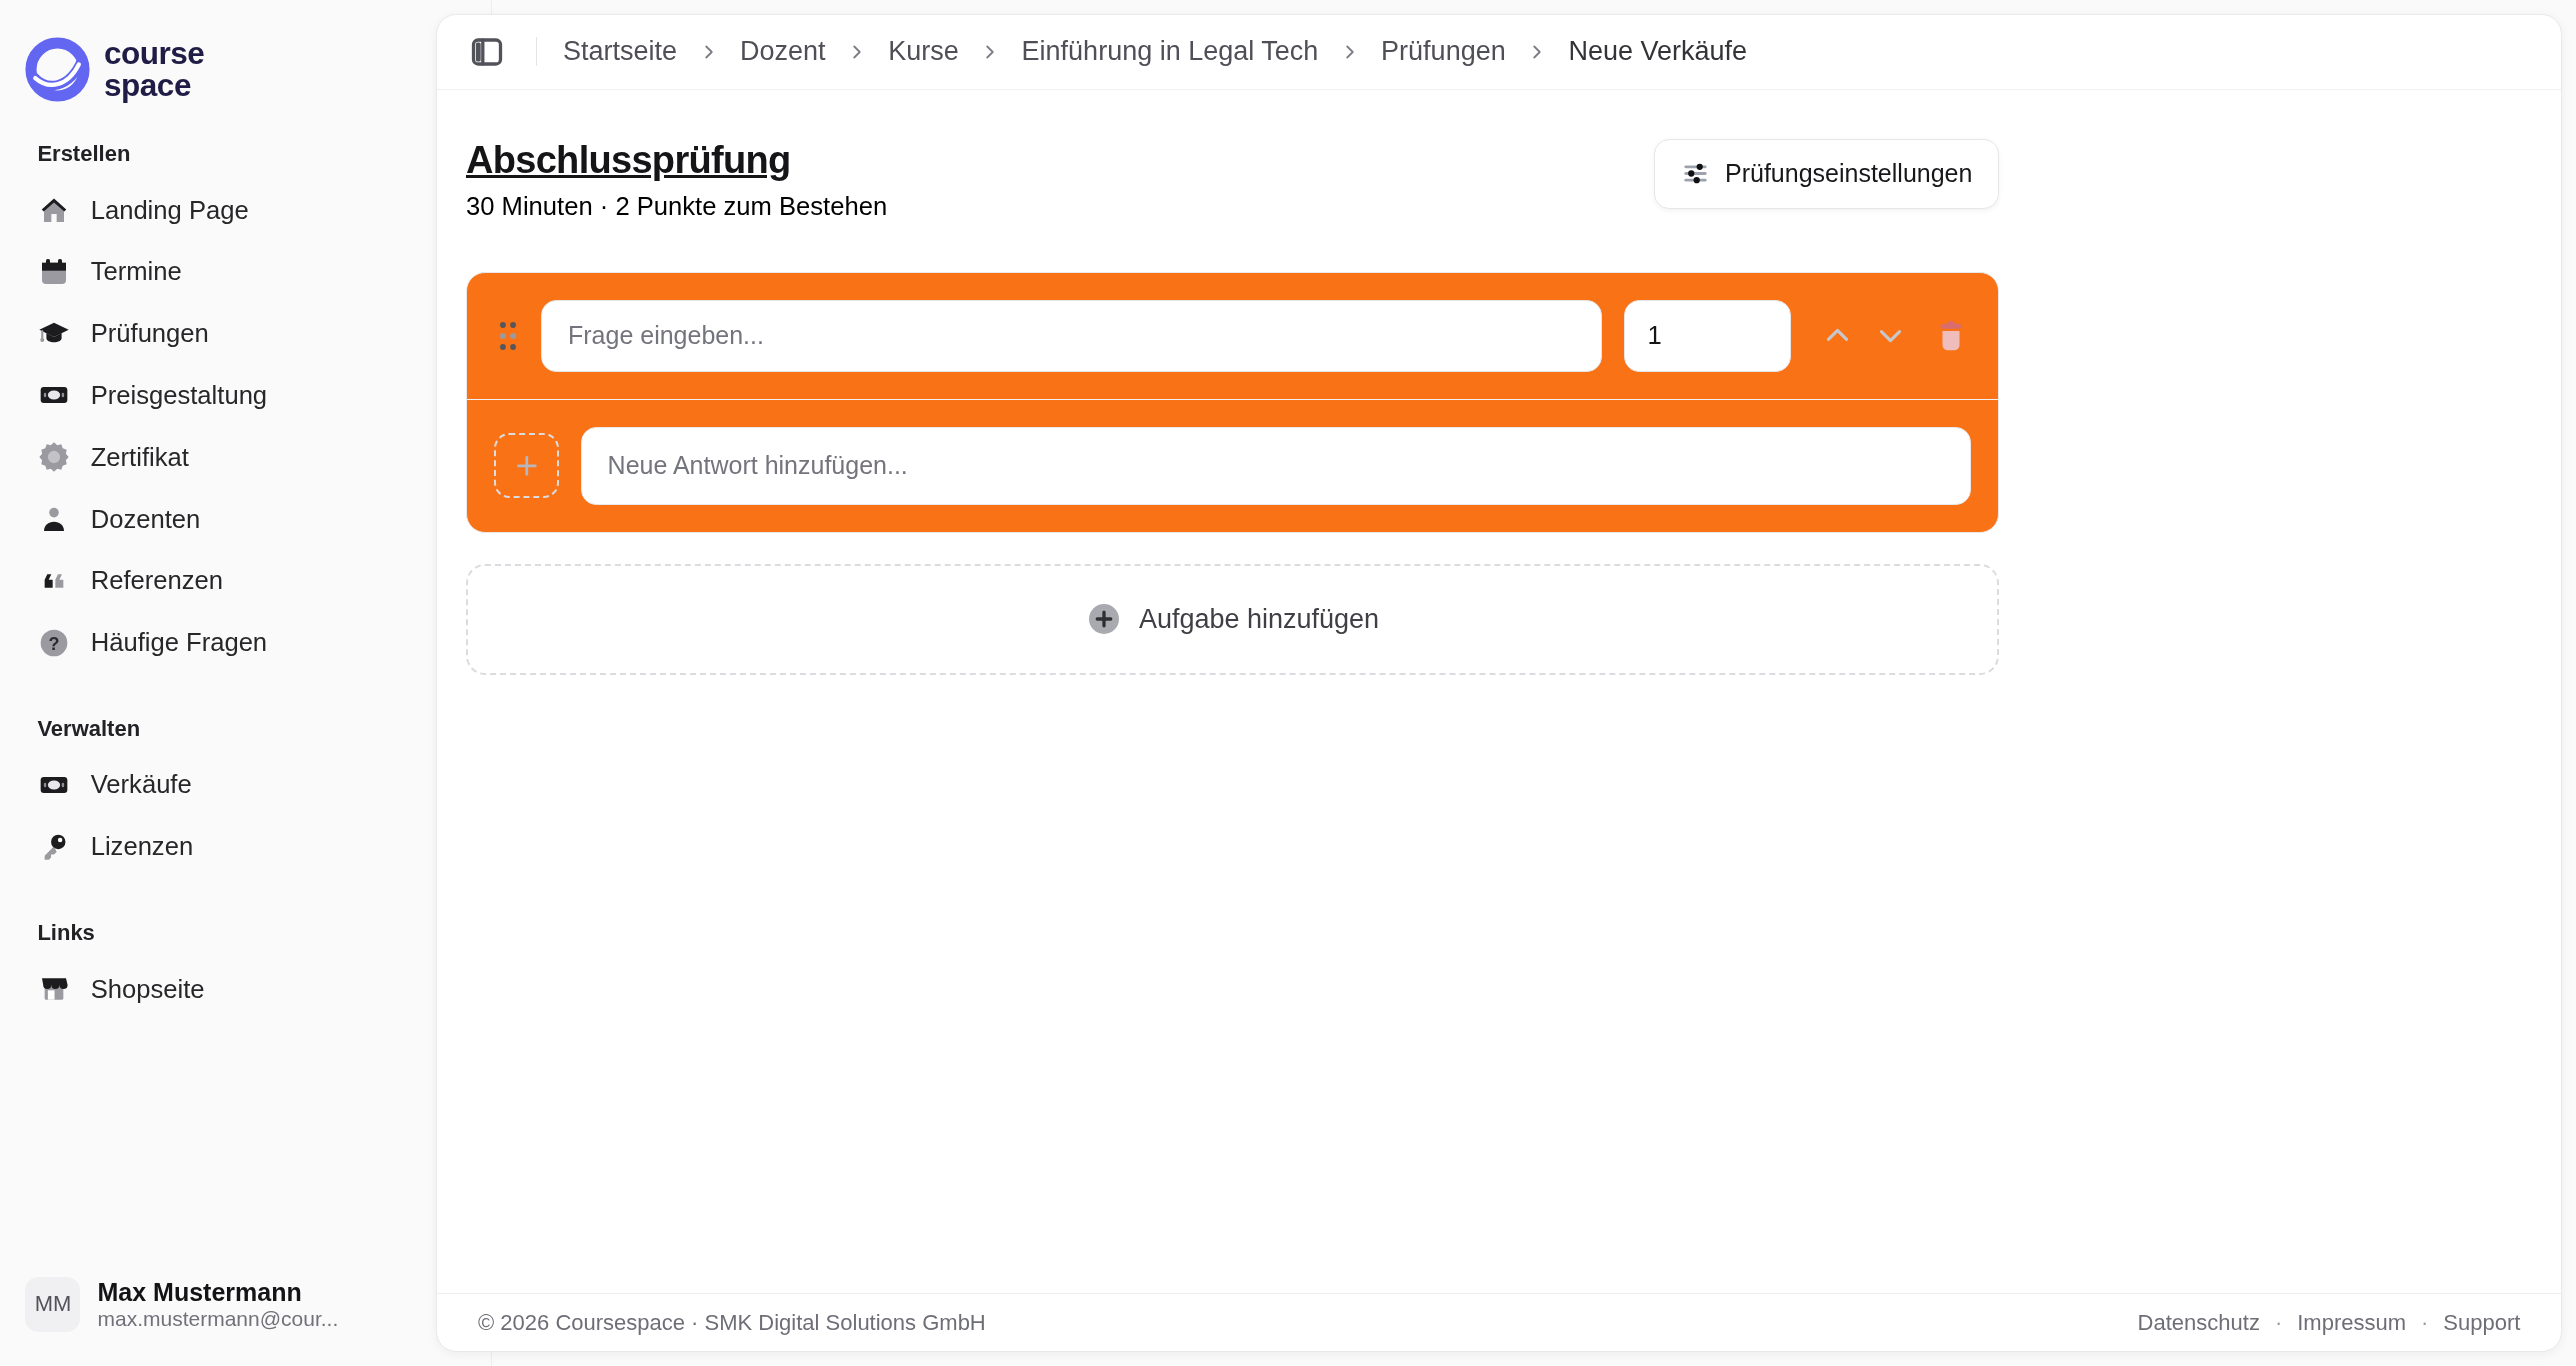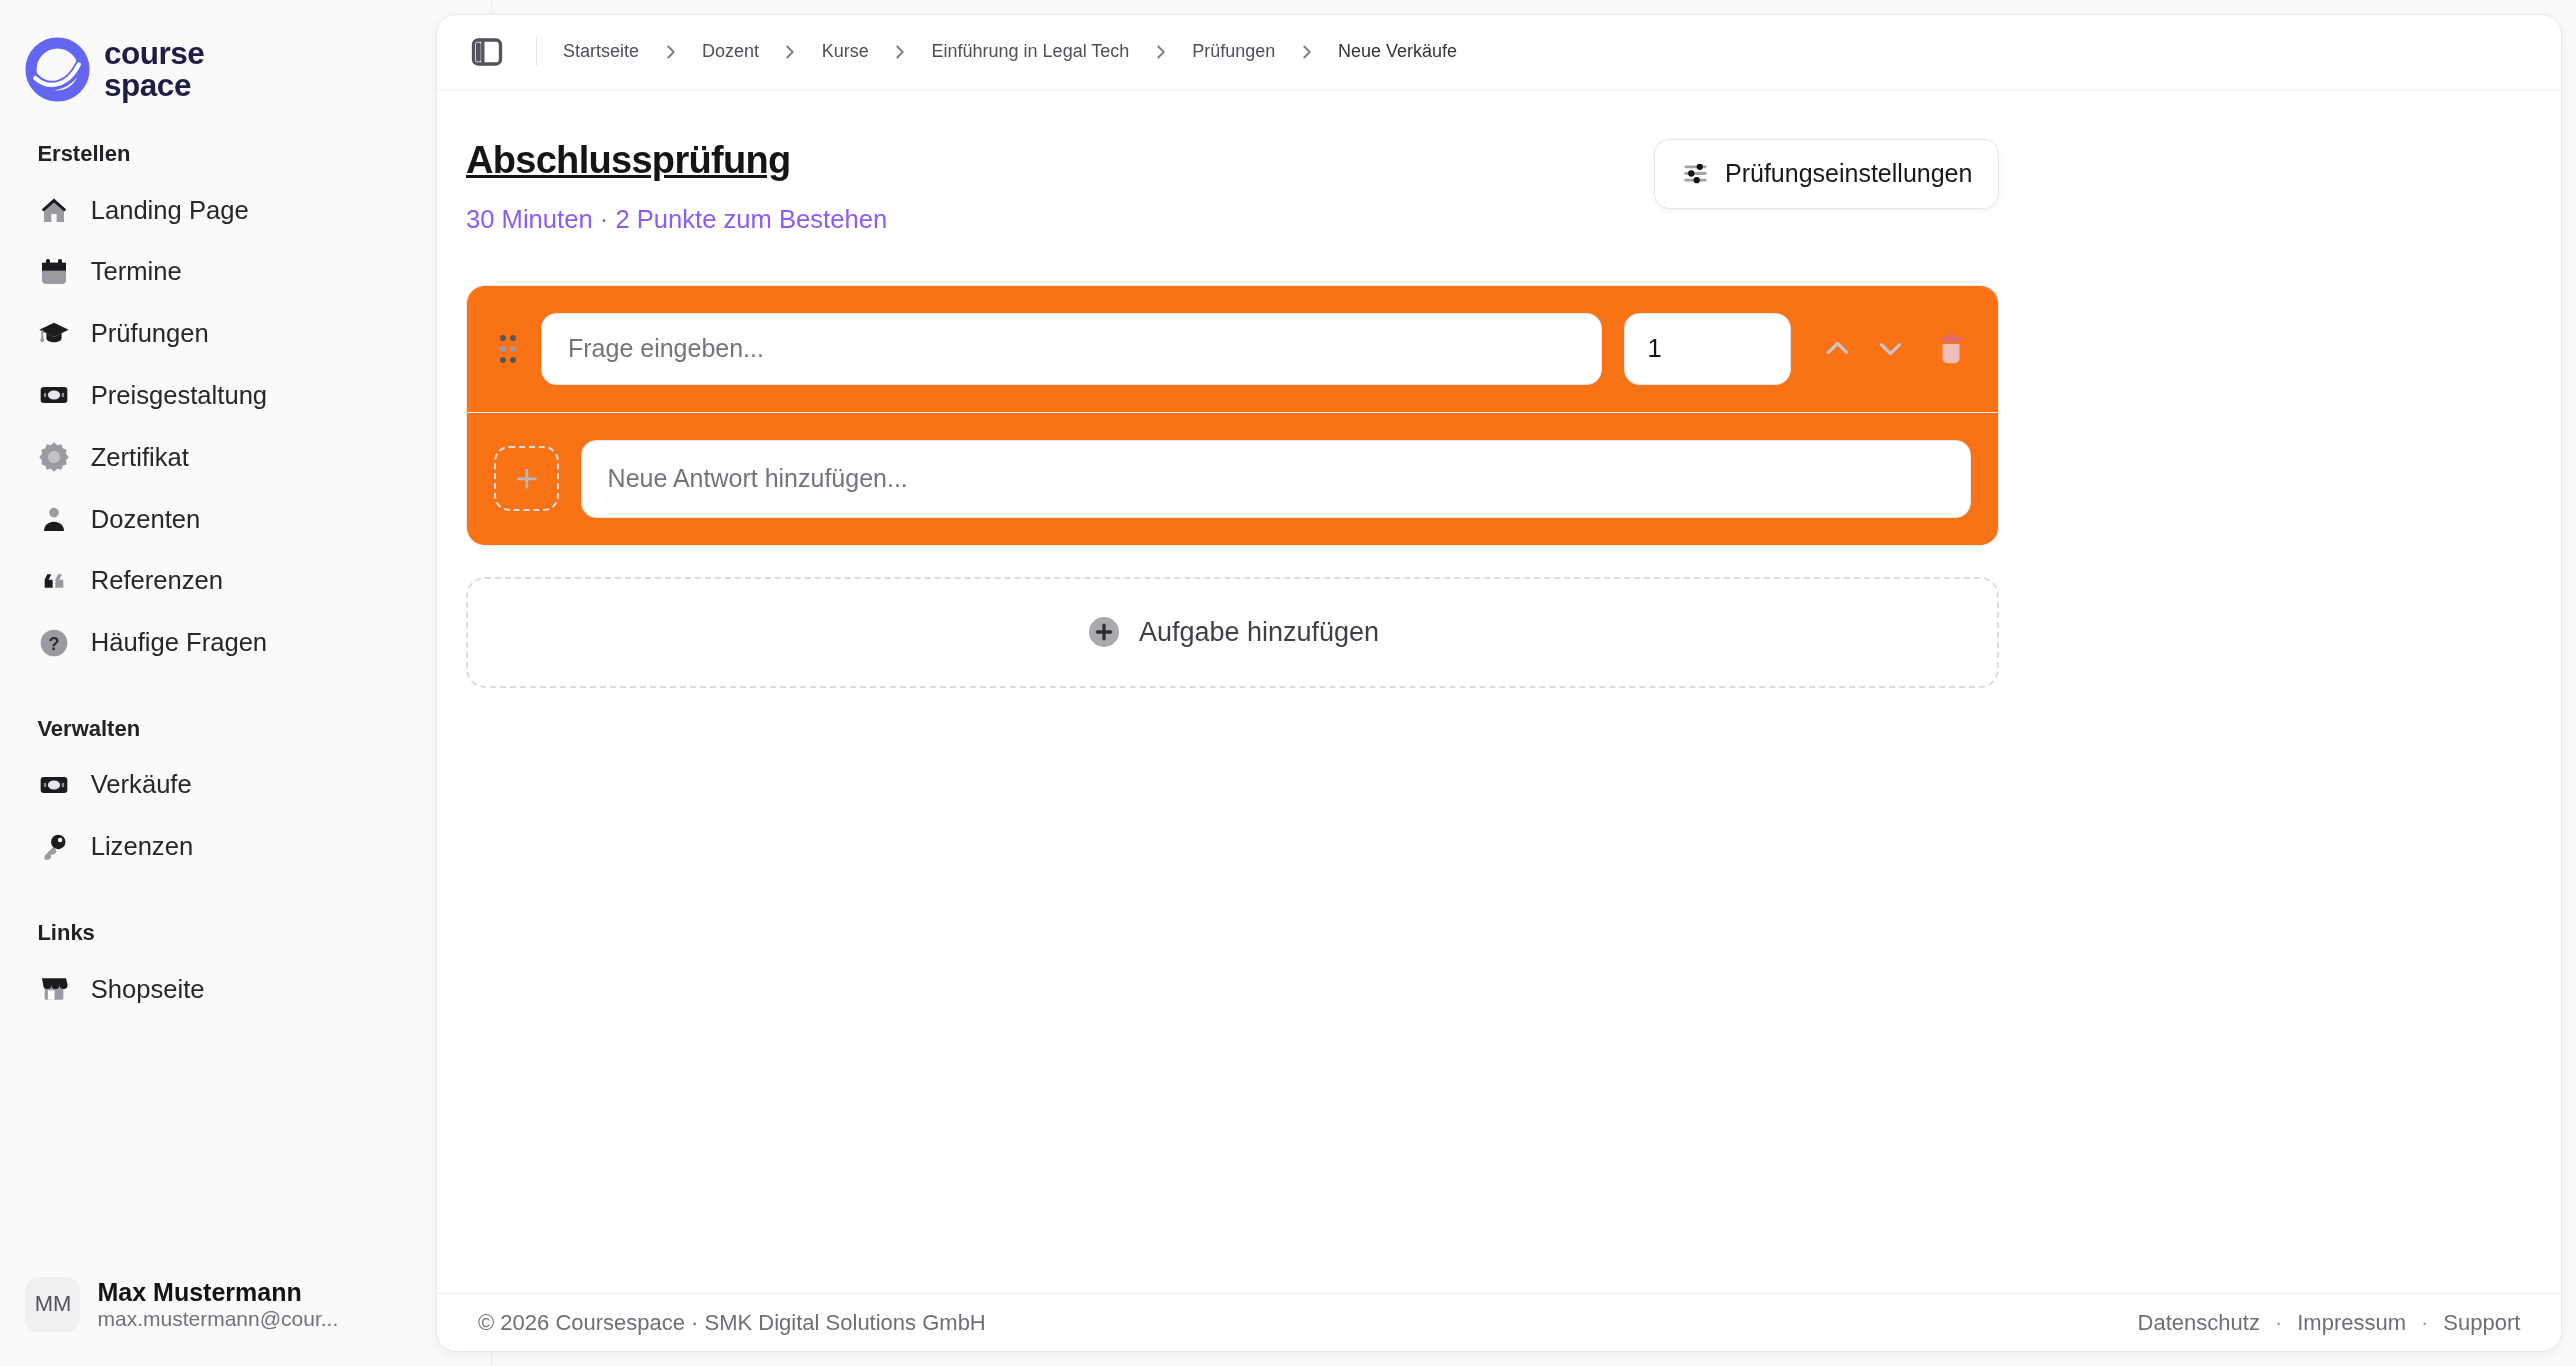--- a/index.html
+++ b/index.html
@@ -50,30 +50,30 @@
     box-shadow:0 2.6px 10.2px rgba(0,0,0,0.05);
     display:flex; flex-direction:column; overflow:hidden;
   }
   .main-header{
     flex:none; height:75px; display:flex; align-items:center;
     padding:0 27px; border-bottom:1.7px solid #f0f0f2;
   }
   .toggle-btn{ background:none; border:none; cursor:pointer; display:flex; padding:5.1px; border-radius:8.5px; }
   .toggle-btn svg{ width:36px; height:36px; }
   .header-divider{ width:1.7px; height:29px; background:#e4e4e7; margin:0 25.6px; }
-  .breadcrumb{ display:flex; align-items:center; gap:20.4px; font-size:18px; color:#4f4f57; }
+  .breadcrumb{ display:flex; align-items:center; gap:20.4px; font-size:27px; color:#4f4f57; }
   .crumb{ cursor:pointer; white-space:nowrap; }
   .crumb.current{ color:#333338; cursor:default; }
   .crumb-sep{ display:flex; }
   .crumb-sep svg{ width:22px; height:22px; }
   .content{ flex:1; padding:49px 29px 0; overflow:hidden; }
   .content-inner{ max-width:1533px; }
   .title-row{ display:flex; justify-content:space-between; align-items:flex-start; }
   .page-title{ font-size:38px; font-weight:700; color:#151518; letter-spacing:-0.7px;text-decoration:underline; }
-  .page-subtitle{ margin-top:23px; font-size:25.6px; color:#8b5cf6; }
+  .page-subtitle{ margin-top:10px; font-size:25.6px; color:#000000; }
   .settings-btn{
     display:flex; align-items:center; gap:15.3px;
     height:70px; padding:0 25.6px; background:#fff;
     border:1.7px solid #e6e6e9; border-radius:15.3px;
     font-size:25px; font-weight:500; color:#18181b;
     font-family:inherit; box-shadow:0 1.7px 5.1px rgba(0,0,0,0.05); cursor:pointer;
   }
   .settings-btn svg{ width:29px; height:29px; }
   
   .question-card{ margin-top:51px; border:1.7px solid #e8e8eb; border-radius:19px; padding:27px; background:#f97316; }

